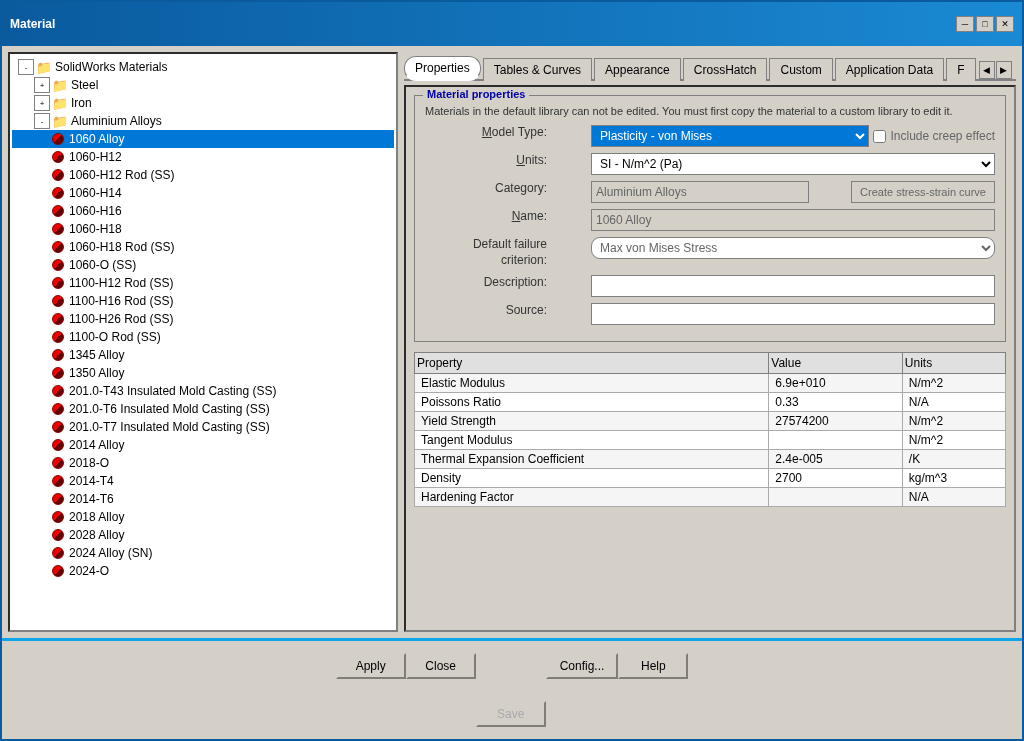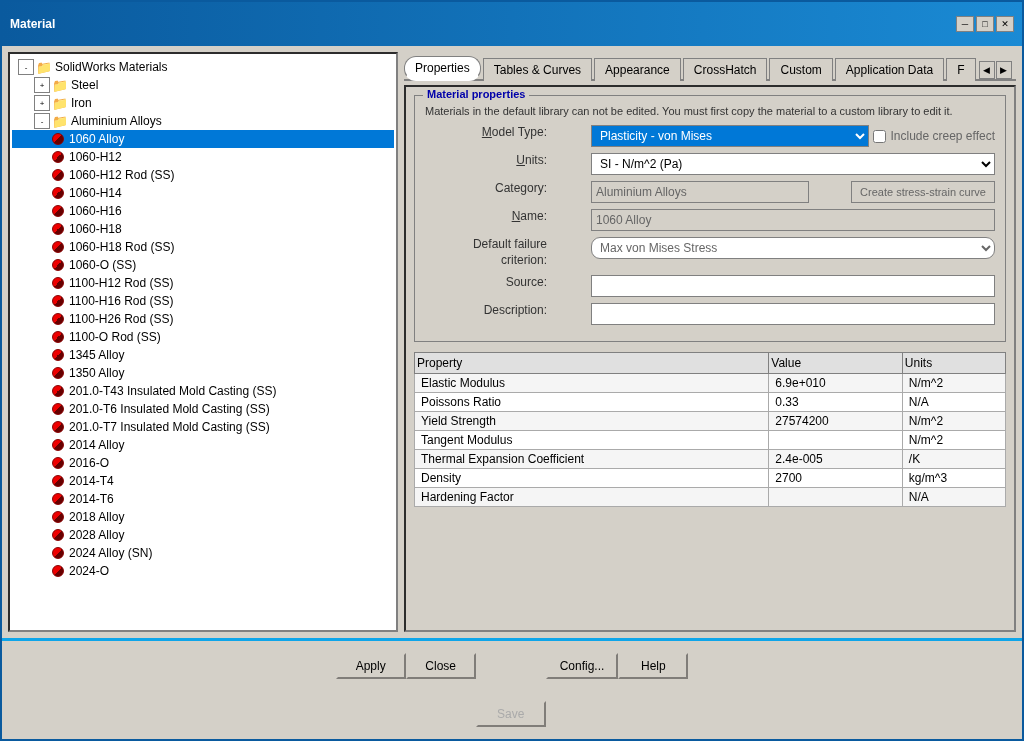--- a/index.html
+++ b/index.html
@@ -453,21 +453,21 @@
           <span class="tree-icon">
               <span class="material-icon"></span>
             </span>
           <span>2014 Alloy</span>
         </div>
         <div class="tree-item">
           <span class="tree-indent" style="width:36px"></span>
           <span class="tree-icon">
               <span class="material-icon"></span>
             </span>
-          <span>2016-O</span>
+          <span>2018-O</span>
         </div>
         <div class="tree-item">
           <span class="tree-indent" style="width:36px"></span>
           <span class="tree-icon">
               <span class="material-icon"></span>
             </span>
           <span>2014-T4</span>
         </div>
         <div class="tree-item">
           <span class="tree-indent" style="width:36px"></span>
@@ -583,26 +583,26 @@
           <div class="form-row">
             <span class="form-label" style="line-height:1.3;">Default failure<br>criterion:</span>
             <div class="form-select-wrapper">
               <select class="form-select light" style="color:#666;">
                 <option>Max von Mises Stress</option>
               </select>
             </div>
           </div>
 
           <div class="form-row">
-            <span class="form-label">Source:</span>
+            <span class="form-label">Description:</span>
             <input class="form-input" type="text" value="" style="">
           </div>
 
           <div class="form-row">
-            <span class="form-label">Description:</span>
+            <span class="form-label">Source:</span>
             <input class="form-input" type="text" value="" style="">
           </div>
         </div>
 
         <table class="prop-table">
           <thead>
             <tr>
               <th>Property</th>
               <th>Value</th>
               <th>Units</th>

